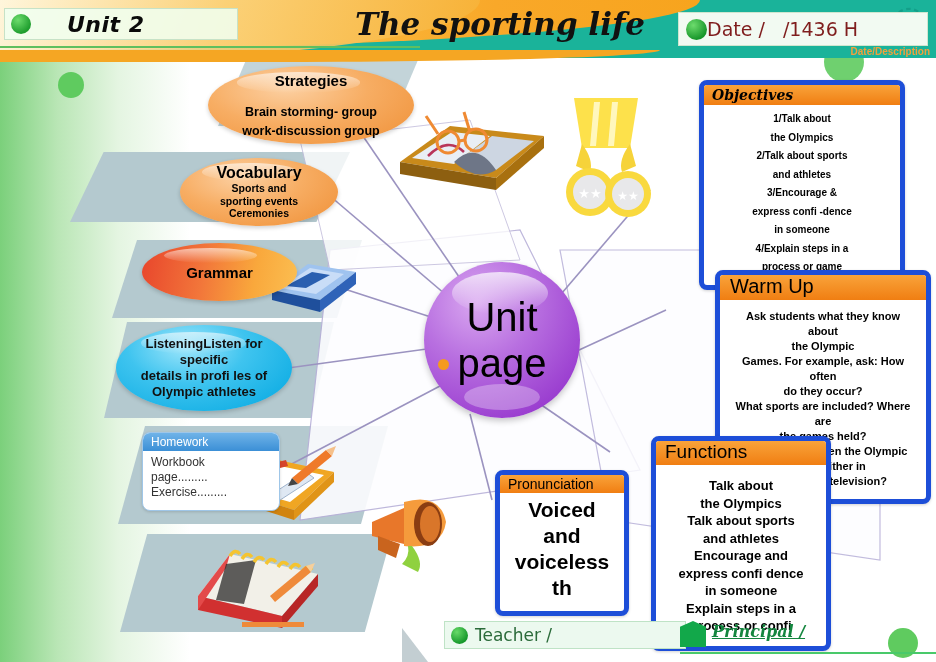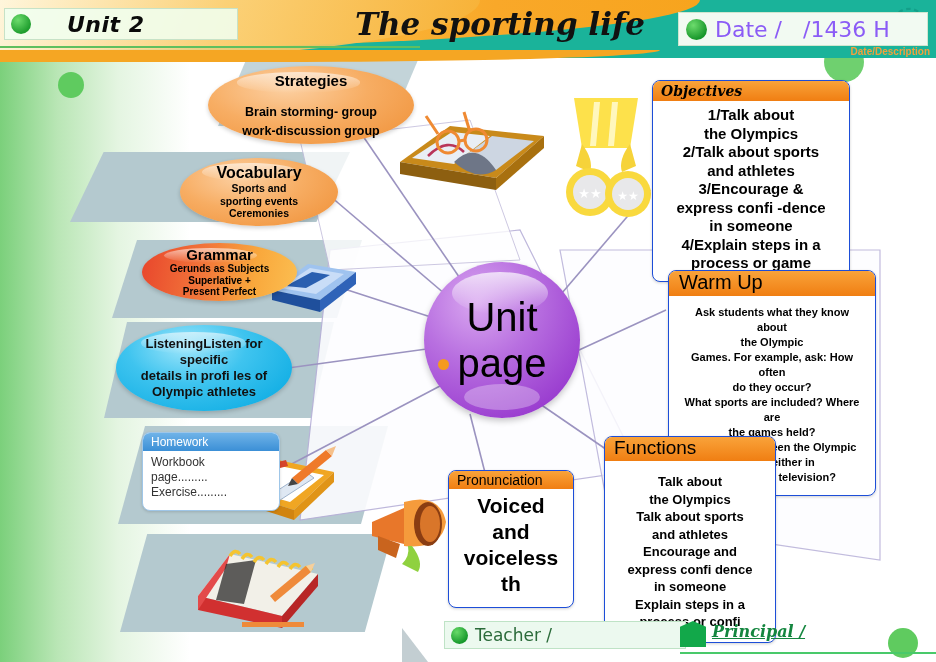--- a/index.html
+++ b/index.html
@@ -92,21 +92,21 @@
     background: #f2faf2; border: 1px solid #cfe6cf;
     display: flex; align-items: center;
   }
   .date-bullet {
     width: 21px; height: 21px; border-radius: 50%;
     background: radial-gradient(circle at 35% 30%, #6ddc6d, #17962a 72%);
     margin-left: 7px; flex: none;
   }
   .date-text {
     font-family: "DejaVu Sans", sans-serif;
-    font-size: 22px; color: #8b5cf6; margin-left: 8px; white-space: pre;
+    font-size: 19px; color: #7f1d1d; white-space: pre;
   }
   .date-desc {
     position: absolute; right: 6px; top: 46px;
     font-size: 10px; color: #f2a03c; font-weight: bold;
     font-family: "Liberation Sans", sans-serif;
   }
 
   
   #lines { position: absolute; left:0; top:0; width:936px; height:662px; }
 
@@ -174,36 +174,37 @@
   .grammar { left: 142px; top: 243px; width: 155px; height: 58px; }
   .grammar .t1 { font-size: 15px; font-weight: bold; }
   .grammar .t2 { font-size: 10px; font-weight: bold; line-height: 11.5px; }
 
   .listening { left: 116px; top: 325px; width: 176px; height: 86px; }
   .listening .t { font-size: 13px; font-weight: bold; line-height: 16px; color:#111; }
 
   
   .card {
     position: absolute; background: #fff;
-    border: 1px solid #1d4ed8; border-radius: 8px;
+    border: 5px solid #1d4ed8; border-radius: 8px;
     box-shadow: 0 1px 3px rgba(0,0,0,.18);
     overflow: hidden;
+    margin-left: 47px;
   }
   .card-hdr {
     background: linear-gradient(to bottom, #f9a33a, #f07e12);
     color: #000; padding: 2px 8px;
   }
   .card-body { padding: 5px 7px 8px; text-align: center; }
 
   .objectives { left: 652px; top: 80px; width: 196px; }
   .objectives .card-hdr {
     font-family: "DejaVu Serif", serif; font-style: italic;
     font-weight: bold; font-size: 14px;
   }
-  .objectives .card-body { font-size: 15px; font-weight: bold; line-height: 18.5px; }
+  .objectives .card-body { font-size: 10px; font-weight: bold; line-height: 18.5px; }
 
   .warmup { left: 668px; top: 270px; width: 206px; }
   .warmup .card-hdr { font-size: 20px; padding: 0 10px 2px; }
   .warmup .card-body { font-size: 11px; font-weight: bold; line-height: 15px; padding: 9px 10px 10px; }
 
   .functions { left: 604px; top: 436px; width: 170px; }
   .functions .card-hdr { font-size: 19px; padding: 0 9px 2px; }
   .functions .card-body { font-size: 13px; font-weight: bold; line-height: 17.5px; padding: 12px 8px 11px; }
 
   .pronunciation { left: 448px; top: 470px; width: 124px; }
@@ -440,23 +441,20 @@
       <div class="t2 pre" style="white-space:pre-line;">Sports and
 sporting events
 Ceremonies</div>
     </div>
   </div>
 
   <div class="oval oval-red grammar">
     <div class="hl"></div>
     <div class="txt">
       <div class="t1">Grammar</div>
-      <div class="t2" style="white-space:pre-line;">Gerunds as Subjects
-Superlative +
-Present Perfect</div>
     </div>
   </div>
 
   <div class="oval oval-blue listening">
     <div class="hl"></div>
     <div class="txt">
       <div class="t" style="white-space:pre-line;">ListeningListen for
 specific
 details in profi les of
 Olympic athletes</div>

